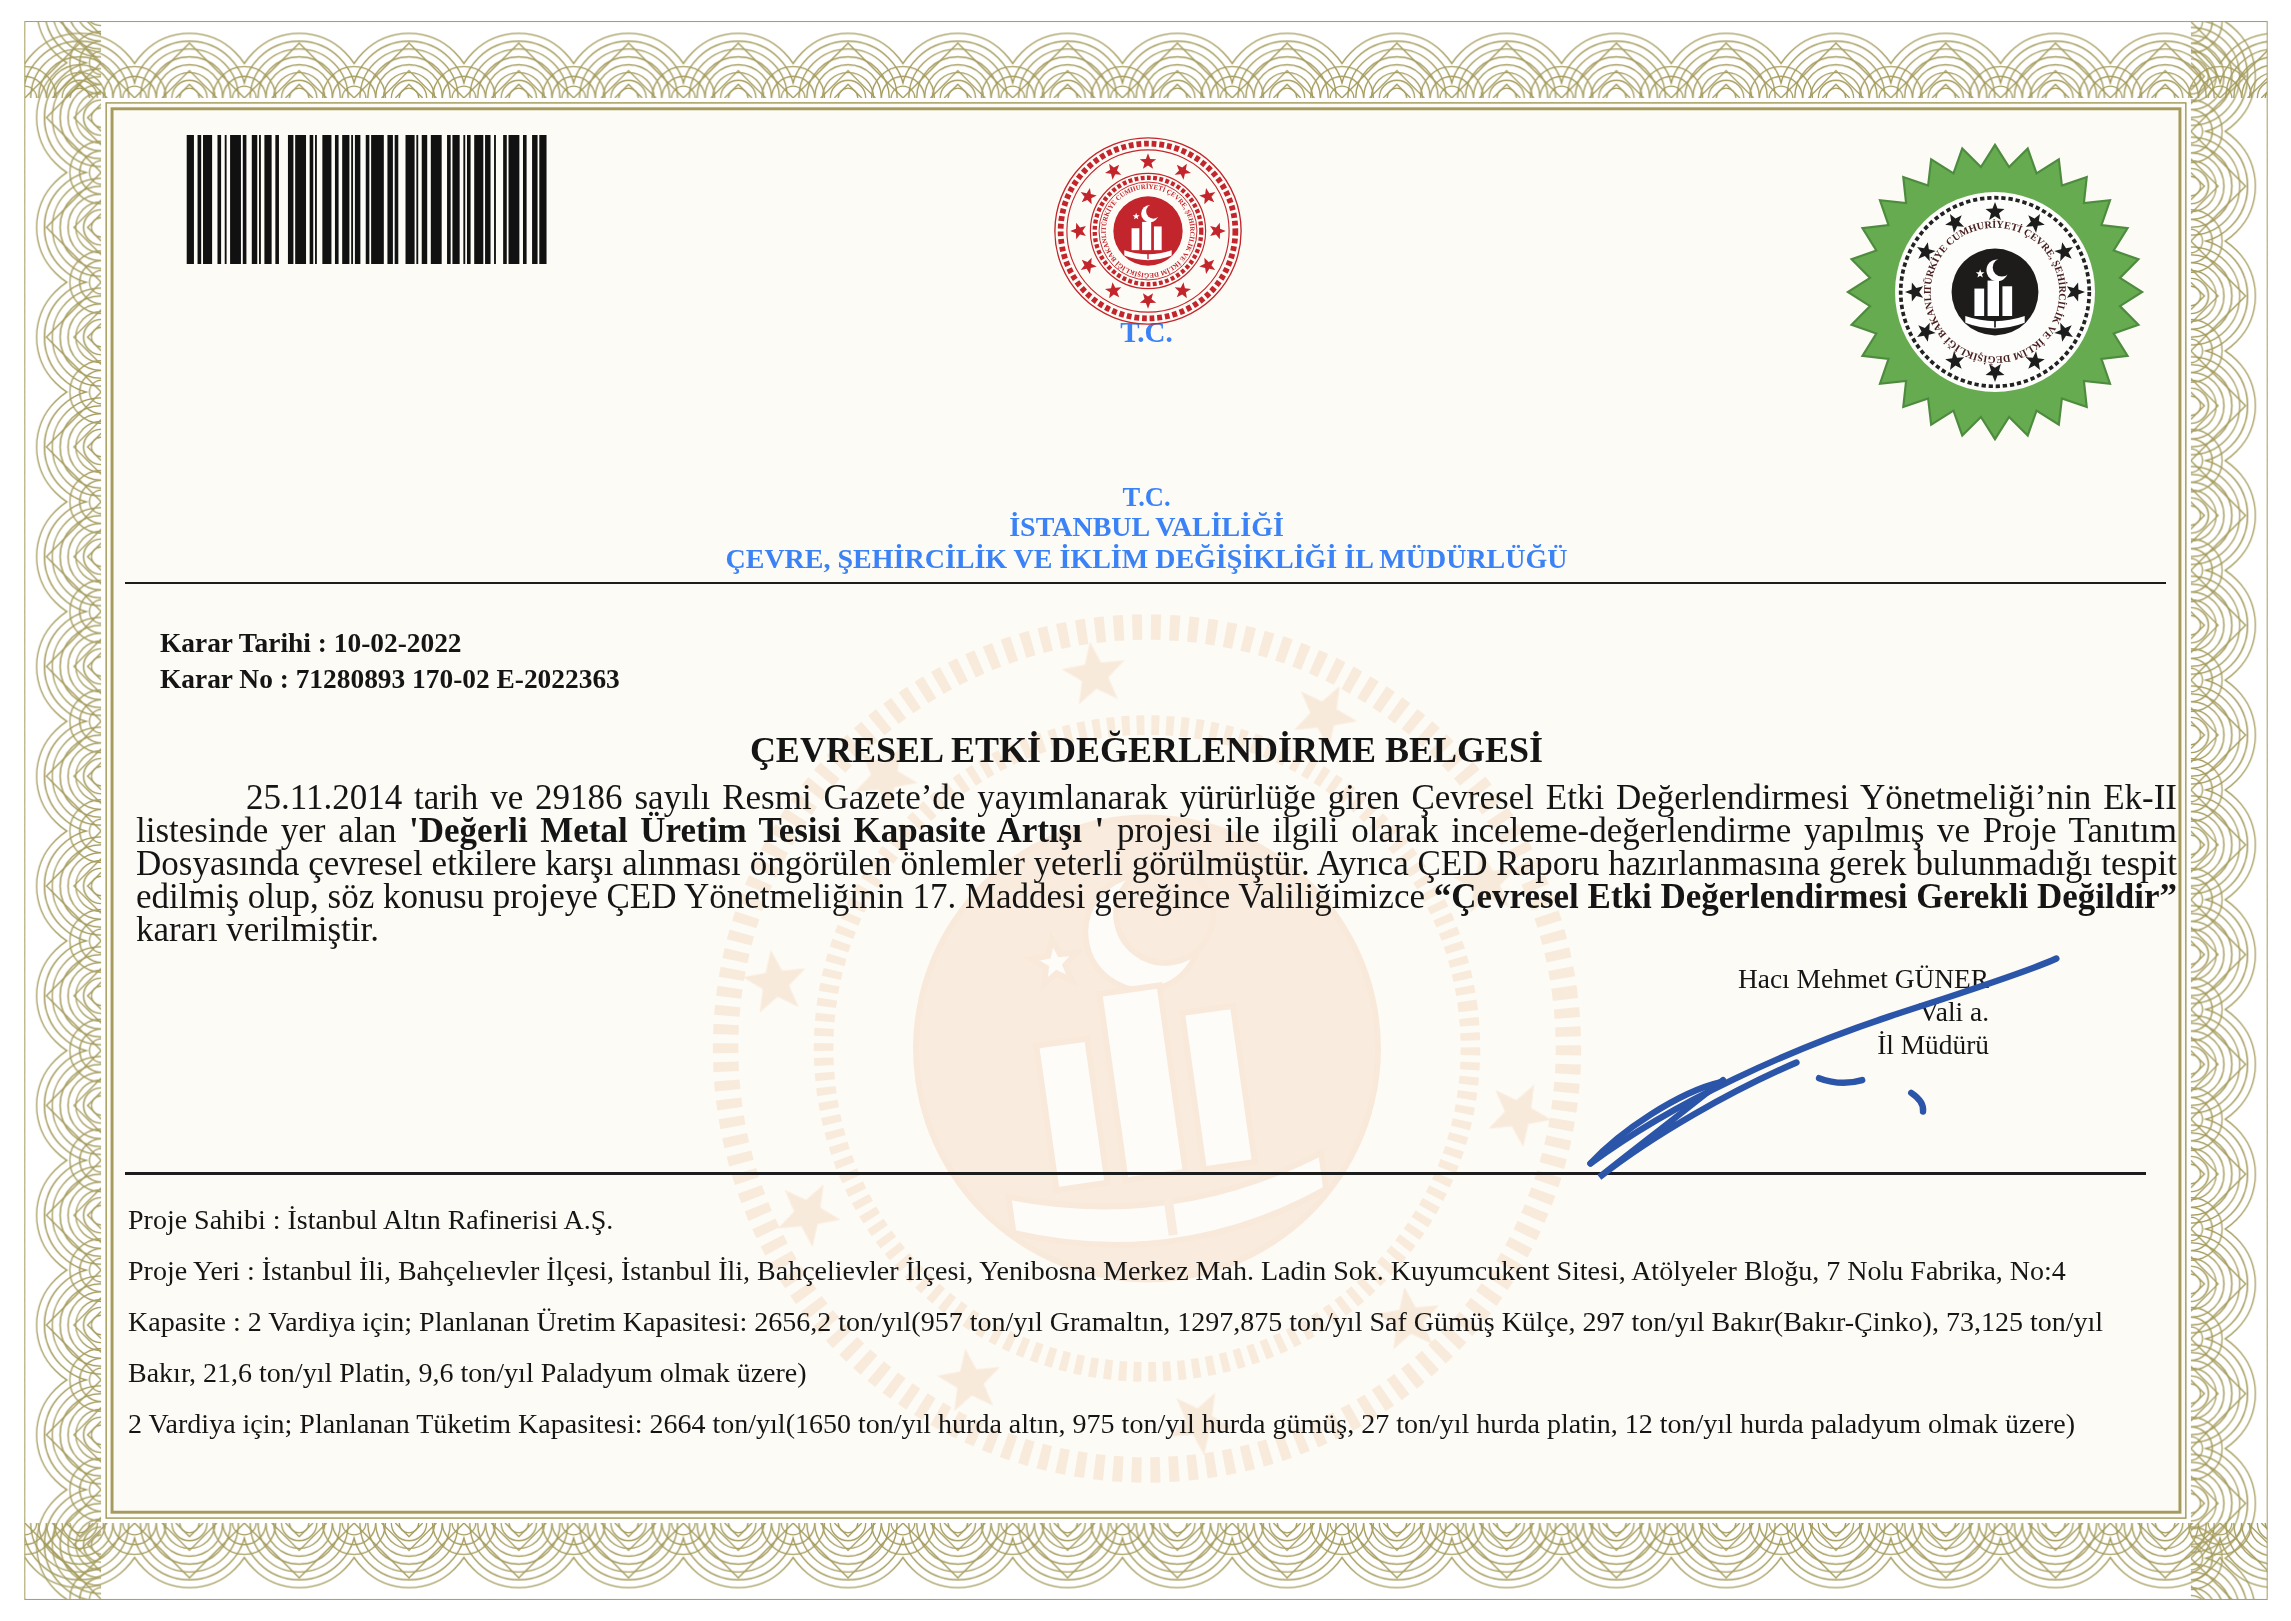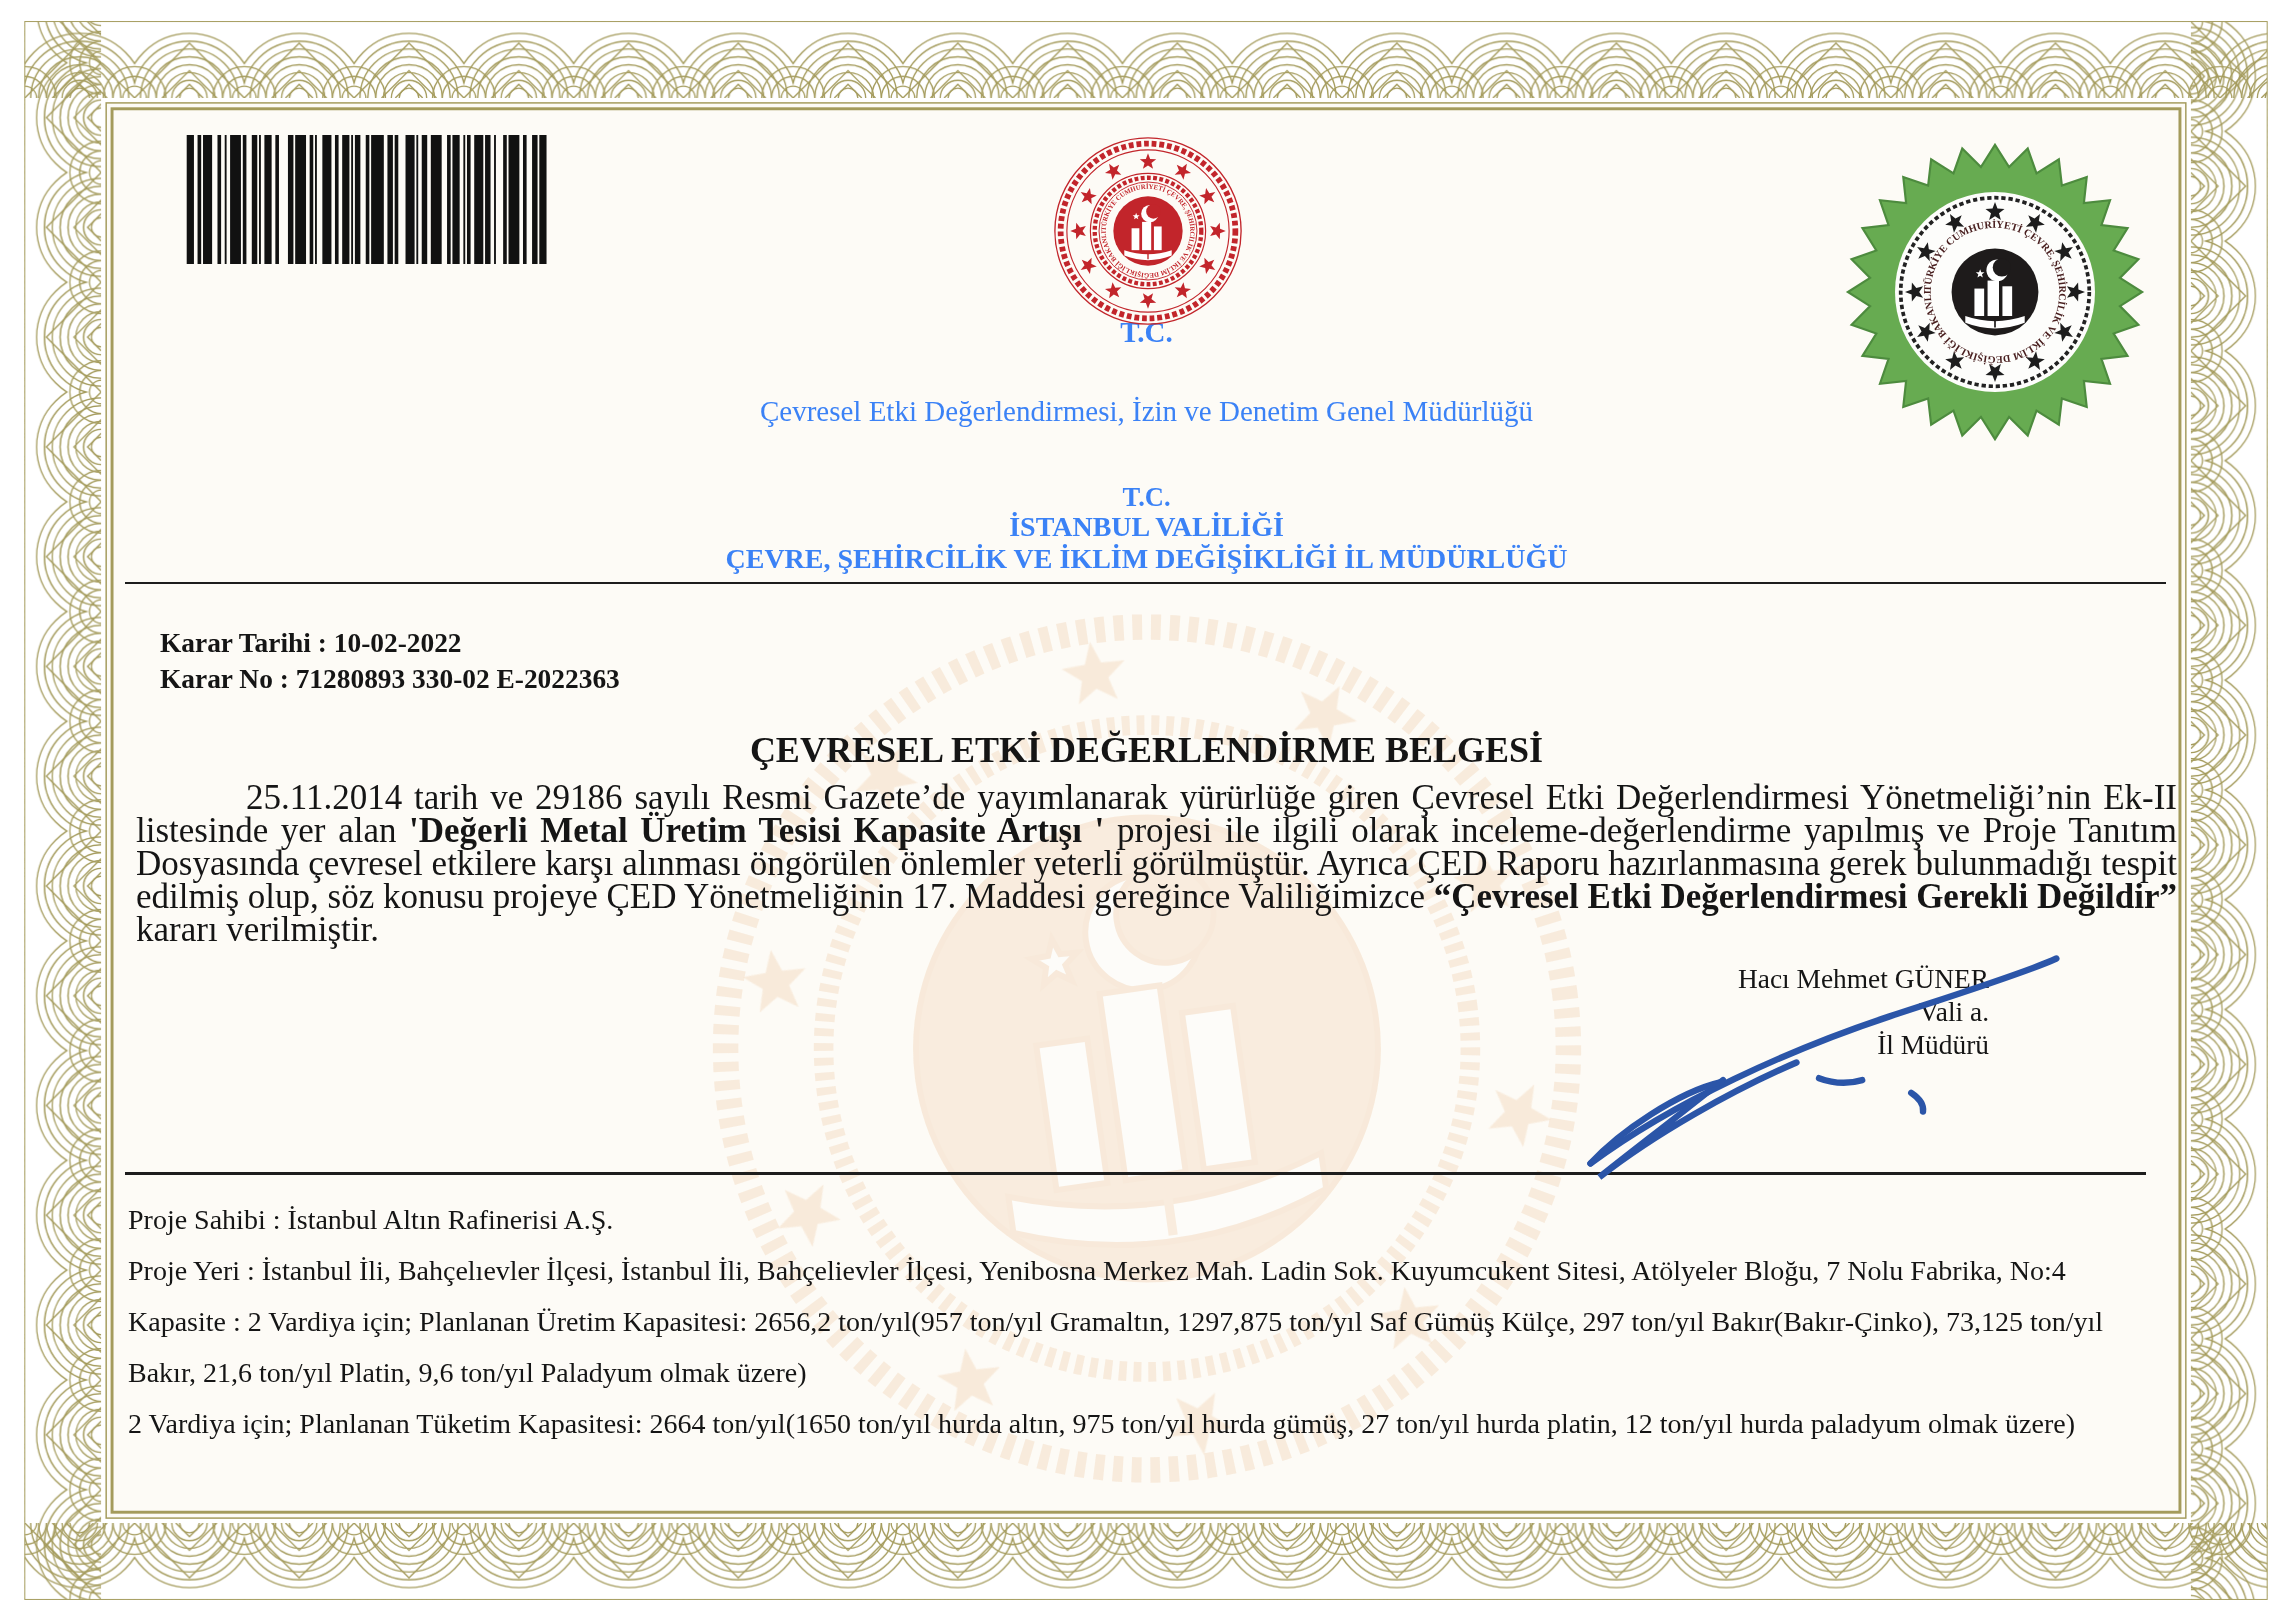--- a/index.html
+++ b/index.html
@@ -197,30 +197,29 @@
       <defs>
           <path id="ringG" d="M -45 0 A 45 45 0 1 1 45 0 A 45 45 0 1 1 -45 0"></path>
         </defs>
       <text font-size="7.2" fill="#471d1d" font-family="Liberation Serif, serif" font-weight="bold">
         <textPath href="#ringG">TÜRKİYE CUMHURİYETİ ÇEVRE, ŞEHİRCİLİK VE İKLİM DEĞİŞİKLİĞİ BAKANLIĞI •</textPath>
       </text>
       <use href="#emblem" transform="scale(0.8)" color="#1e1b1b"></use>
     </svg>
 
     <div class="abs ctr navy b" style="top:316px;font-size:29px">T.C.</div>
-    <div class="abs ctr navy" style="top:395px;font-size:29px">Çevresel Etki Değerlendirmesi, İzin ve Denetim Genel Müdürlüğü</div>
 
     <div class="abs ctr navy b" style="top:482px;font-size:26.5px">T.C.</div>
     <div class="abs ctr navy b" style="top:511px;font-size:28px">İSTANBUL VALİLİĞİ</div>
     <div class="abs ctr navy b" style="top:543px;font-size:28px">ÇEVRE, ŞEHİRCİLİK VE İKLİM DEĞİŞİKLİĞİ İL MÜDÜRLÜĞÜ</div>
     <div class="hline" style="top:582px;left:125px;width:2041px;height:2px"></div>
 
     <div class="abs karar" style="left:160px;top:625px">
       <div>Karar Tarihi : 10-02-2022</div>
-      <div>Karar No : 71280893 330-02 E-2022363</div>
+      <div>Karar No : 71280893 170-02 E-2022363</div>
     </div>
 
     <div class="abs ctr b" style="top:729px;font-size:36px">ÇEVRESEL ETKİ DEĞERLENDİRME BELGESİ</div>
 
     <div class="abs bodytext" style="left:128px;top:781px;width:2041px"><span>25.11.2014 tarih ve 29186 sayılı Resmi Gazete’de yayımlanarak yürürlüğe giren Çevresel Etki Değerlendirmesi Yönetmeliği’nin Ek-II listesinde yer alan </span><span style="font-weight: bold;">'Değerli Metal Üretim Tesisi Kapasite Artışı '</span><span> projesi ile ilgili olarak inceleme-değerlendirme yapılmış ve Proje Tanıtım Dosyasında çevresel etkilere karşı alınması öngörülen önlemler yeterli görülmüştür. Ayrıca ÇED Raporu hazırlanmasına gerek bulunmadığı tespit edilmiş olup, söz konusu projeye ÇED Yönetmeliğinin 17. Maddesi gereğince Valiliğimizce </span><span style="font-weight: bold;">“Çevresel Etki Değerlendirmesi Gerekli Değildir”</span><span> kararı verilmiştir.</span></div>
 
     <div class="abs sigblock" style="left:1656px;top:963px;width:333px">
       <div>Hacı Mehmet GÜNER</div>
       <div>Vali a.</div>
       <div>İl Müdürü</div>

